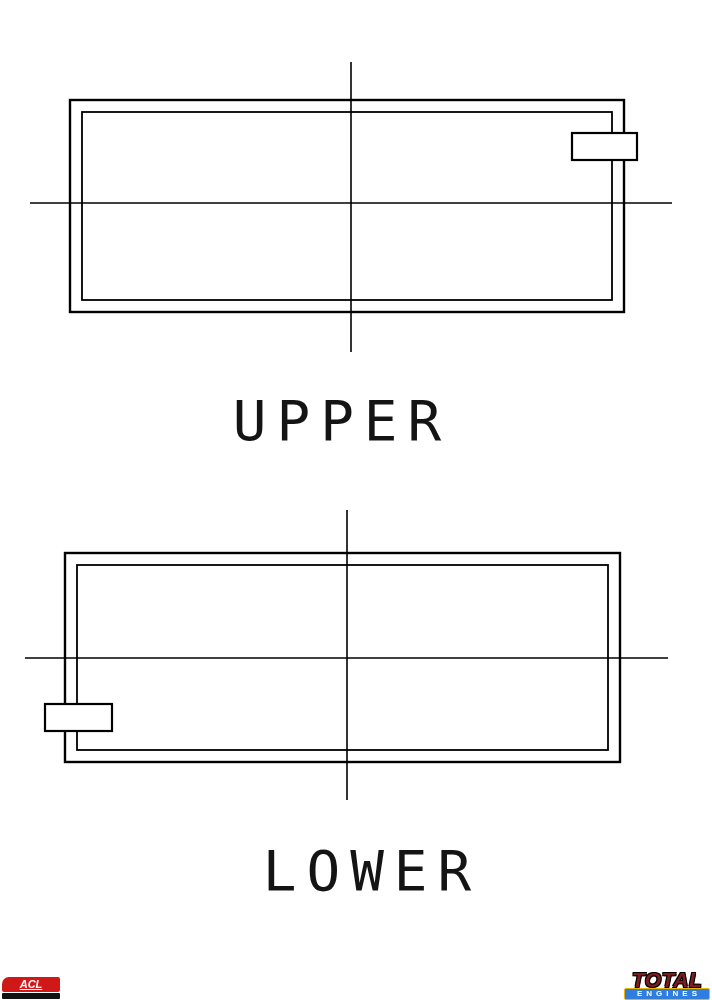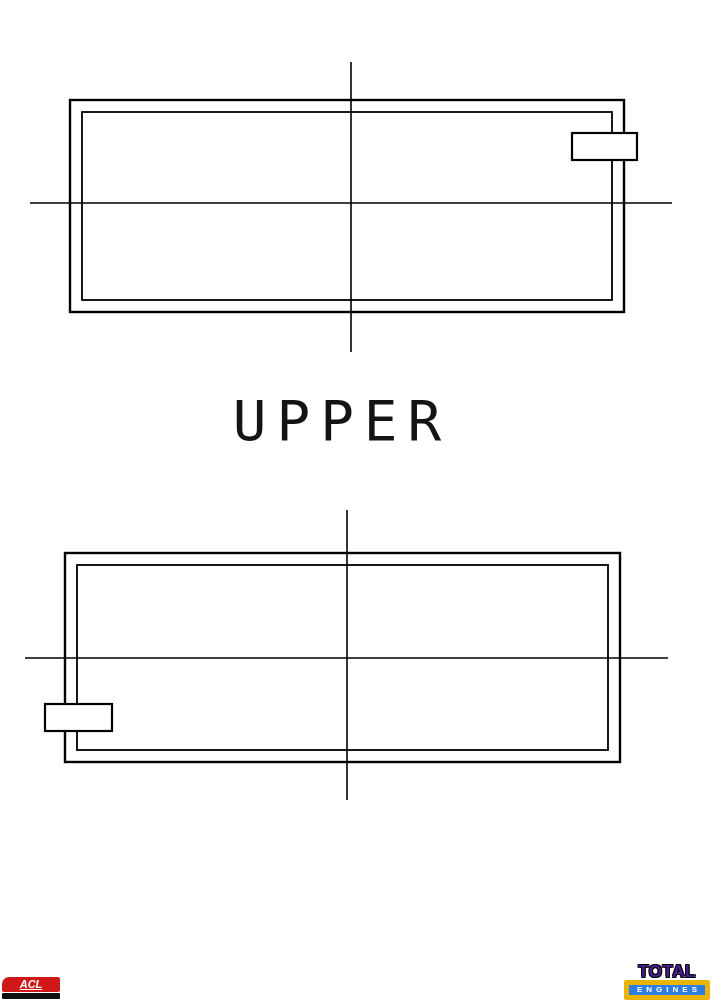--- a/index.html
+++ b/index.html
@@ -57,32 +57,33 @@
   }
 
   
   .te-logo {
     position: absolute;
     right: 2px; bottom: 0;
     width: 86px;
     text-align: center;
   }
   .te-total {
+    font-style: italic;
     font-weight: 900;
-    font-size: 17px;
+    font-size: 21px;
     line-height: 16px;
-    color: #4c1d95;
+    color: #7f1d1d;
     letter-spacing: 0.5px;
     text-shadow:
       -1px -1px 0 #000, 1px -1px 0 #000,
       -1px  1px 0 #000, 1px  1px 0 #000;
   }
   .te-engines {
     background: #2f7de0;
-    border: 5px solid #eab308;
+    border: 1px solid #eab308;
     border-radius: 2px;
     color: #ffffff;
     font-weight: bold;
     font-size: 8px;
     line-height: 10px;
     letter-spacing: 4px;
     padding-left: 4px; 
   }
 </style>
 </head>
@@ -104,20 +105,21 @@
       <line x1="347" y1="510" x2="347" y2="800" stroke-width="1.6"></line>
       <line x1="25" y1="658" x2="668" y2="658" stroke-width="1.6"></line>
       <rect x="65" y="553" width="555" height="209" stroke-width="2.4"></rect>
       <rect x="77" y="565" width="531" height="185" stroke-width="1.8"></rect>
       <rect x="45" y="704" width="67" height="27" fill="#ffffff" stroke-width="2.2"></rect>
     </g>
   </svg>
 
   <div class="cad-label label-upper">UPPER</div>
 
+  <div class="cad-label label-lower">LOWER</div>
 
   <div class="acl-logo">
     <div class="acl-main">ACL</div>
     <div class="acl-strip"></div>
   </div>
 
   <div class="te-logo">
     <div class="te-total">TOTAL</div>
     <div class="te-engines">ENGINES</div>
   </div>

